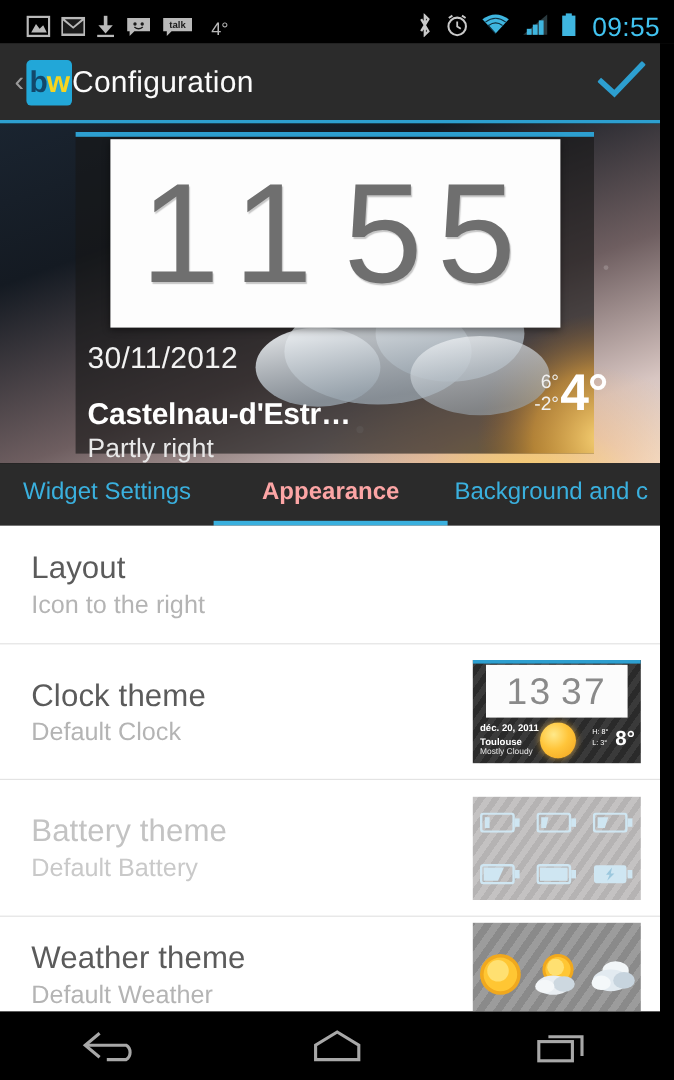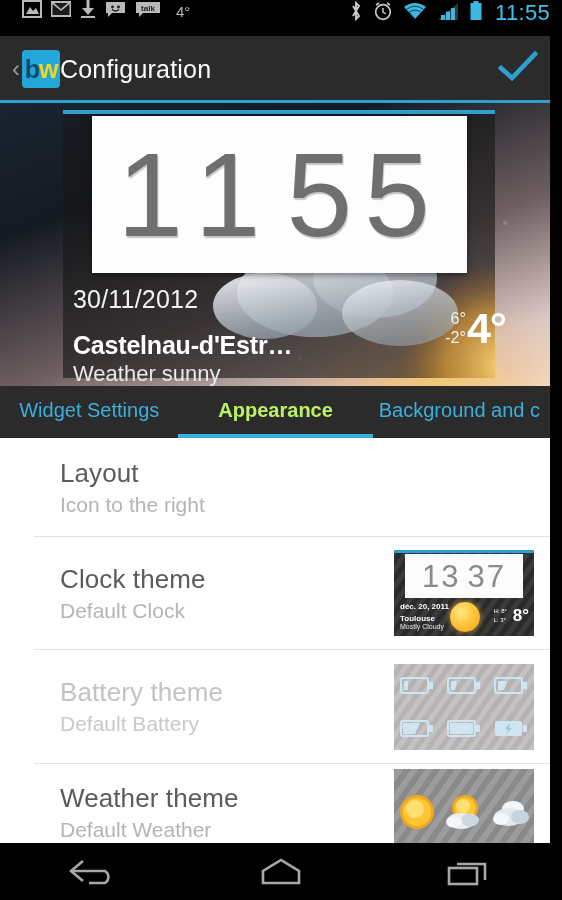--- a/index.html
+++ b/index.html
@@ -7,21 +7,21 @@
     width: 562px; height: 900px;
     background: #000;
     font-family: "Liberation Sans", sans-serif;
     overflow: hidden;
   }
   #screen { position: relative; width: 562px; height: 900px; background: #000; overflow: hidden; }
 
   
   .statusbar {
     position: absolute; top: 0; left: 0; width: 562px; height: 36px;
-    background: #000; display: flex; align-items: flex-start;
+    background: #000; display: flex; align-items: flex-end;
   }
   .sb-left { display: flex; align-items: center; gap: 9px; padding-left: 22px; }
   .sb-right { display: flex; align-items: center; gap: 10px; margin-left: auto; padding-right: 12px; }
   .sb-temp { color: #b8b8b8; font-size: 15px; margin-left: 6px; }
   .sb-clock { color: #41c3f0; font-size: 22px; letter-spacing: 0.3px; margin-left: 2px; }
   .ic { display: block; }
 
   
   .actionbar {
     position: absolute; top: 36px; left: 0; width: 562px; height: 66px;
@@ -80,33 +80,33 @@
   
   .tabs {
     position: absolute; top: 386px; left: 0; width: 550px; height: 52px;
     background: #2b2b2b; display: flex; align-items: flex-end;
   }
   .tab {
     height: 52px; display: flex; align-items: center; justify-content: center;
     font-size: 20px; color: #3ab0de; white-space: nowrap;
     border-bottom: 4px solid transparent; padding: 0 10px;
   }
-  .tab.active { color: #bef264; font-weight: bold; border-bottom-color: #3ab0de; }
+  .tab.active { color: #fca5a5; font-weight: bold; border-bottom-color: #3ab0de; }
   #tab0 { width: 180px; }
   #tab1 { width: 196px; }
   #tab2 { flex: 1; justify-content: flex-start; padding-left: 6px; }
 
   
   .list {
     position: absolute; top: 438px; left: 0; width: 550px; height: 405px;
     background: #ffffff; overflow: hidden;
   }
   .row {
     position: relative; display: flex; align-items: center;
-    padding: 0 16px 0 26px; border-bottom: 1px solid #e3e3e3; margin-left: 34px;
+    padding: 0 16px 0 26px; border-bottom: 1px solid #e3e3e3;
   }
   .row-text { flex: 1; min-width: 0; }
   .row-title { font-size: 26px; color: #5b5b5b; letter-spacing: 0.1px; }
   .row-sub { font-size: 21px; color: #b4b4b4; margin-top: 4px; }
   .row.faded .row-title { color: #c3c3c3; }
   .row.faded .row-sub { color: #c9c9c9; }
   .thumb { width: 140px; height: 86px; flex: none; overflow: hidden; position: relative; }
 
   
   .stripe-dark {
@@ -228,21 +228,21 @@
             <rect x="9" y="9.5" width="4" height="8.5" fill="#3fb6e0"></rect>
             <rect x="14" y="6" width="4" height="12" fill="#3fb6e0"></rect>
           </svg>
       </span>
       <span class="ic">
         <svg width="14" height="20" viewBox="0 0 14 20">
             <rect x="4.5" y="0" width="5" height="2.4" fill="#3fb6e0"></rect>
             <rect x="1.5" y="2" width="11" height="17" fill="#3fb6e0"></rect>
           </svg>
       </span>
-      <span class="sb-clock">11:55</span>
+      <span class="sb-clock">09:55</span>
     </div>
   </div>
 
   <div class="actionbar">
     <span class="ab-back">‹</span>
     <span class="ab-icon">
       <span class="b">b</span>
         <span class="w">w</span>
     </span>
     <span class="ab-title">Configuration</span>
@@ -290,21 +290,21 @@
           <span>1</span>
           <span class="sep"></span>
           <span>5</span>
           <span>5</span>
       </span>
     </div>
 
     <div class="wtext">
       <div class="wdate">30/11/2012</div>
       <div class="wloc">Castelnau-d'Estr…</div>
-      <div class="wcond">Weather sunny</div>
+      <div class="wcond">Partly right</div>
     </div>
   </div>
   <div class="wtemps">
     <span class="hl">
       <span>6°</span>
       <span>-2°</span>
     </span>
     <span class="cur">4°</span>
   </div>
 

